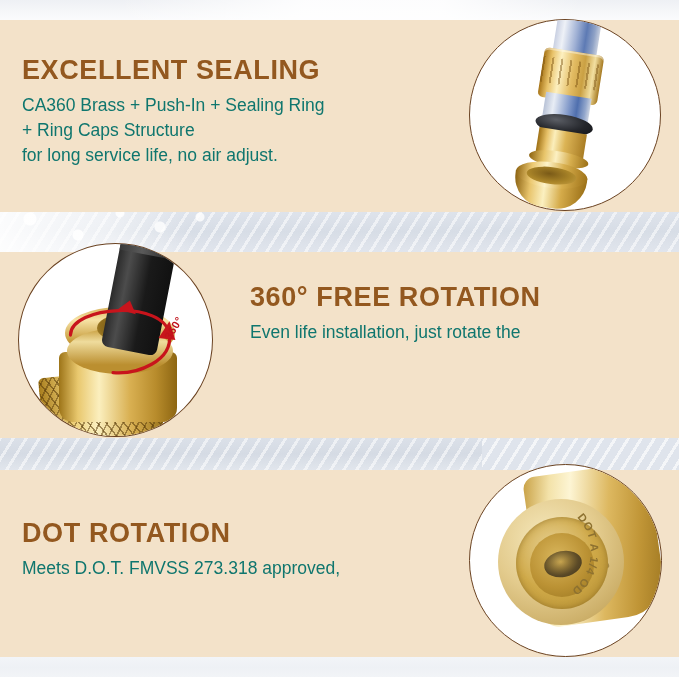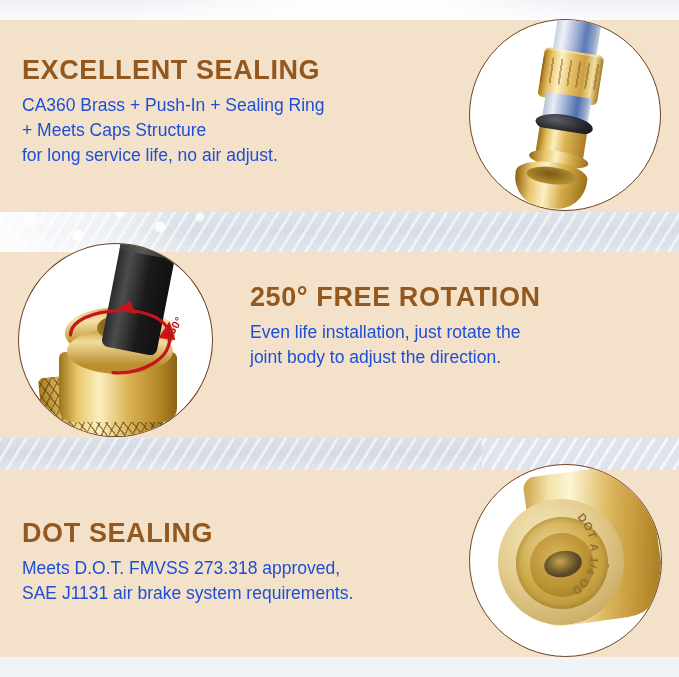--- a/index.html
+++ b/index.html
@@ -108,21 +108,21 @@
     font-size: 27px;
     font-weight: bold;
     letter-spacing: .6px;
     color: #93581f;
     margin: 0 0 9px 0;
     white-space: nowrap;
     line-height: 1.05;
   }
   .body-line {
     font-size: 17.5px;
-    color: #1d4ed8;
+    color: #0f766e;
     line-height: 1.42;
     white-space: nowrap;
   }
 
   #text-1 { left: 22px; top: 56px; }
   #text-2 { left: 250px; top: 283px; }
   #text-3 { left: 22px; top: 519px; }
 
   
   .photo {
@@ -358,21 +358,21 @@
   </div>
 
   <div class="bg-right-hatch"></div>
   <div class="bg-bottom"></div>
 
   <div class="panel" id="panel-1"></div>
 
   <div class="textblock" id="text-1">
     <div class="heading">EXCELLENT SEALING</div>
     <div class="body-line">CA360 Brass + Push-In + Sealing Ring</div>
-    <div class="body-line">+ Meets Caps Structure</div>
+    <div class="body-line">+ Ring Caps Structure</div>
     <div class="body-line">for long service life, no air adjust.</div>
   </div>
 
   <div class="photo" id="photo-sealing">
     <div class="scene">
       <div class="seal-stack">
         <div class="tube-blue"></div>
         <div class="lock-cap"></div>
         <div class="body-mid"></div>
         <div class="o-ring"></div>
@@ -383,23 +383,22 @@
         <div class="wall"></div>
         <div class="rim"></div>
         <div class="bore"></div>
       </div>
     </div>
   </div>
 
   <div class="panel" id="panel-2"></div>
 
   <div class="textblock" id="text-2">
-    <div class="heading">250° FREE ROTATION</div>
+    <div class="heading">360° FREE ROTATION</div>
     <div class="body-line">Even life installation, just rotate the</div>
-    <div class="body-line">joint body to adjust the direction.</div>
   </div>
 
   <div class="photo" id="photo-rotation">
     <div class="scene">
       <div class="rot-knurl"></div>
       <div class="rot-body"></div>
       <div class="rot-collar"></div>
       <div class="rot-collar2"></div>
       <div class="rot-hole"></div>
       <div class="rot-black"></div>
@@ -410,23 +409,22 @@
         <path d="M141 95 L152 78 L158 97 Z" fill="#c8141c"></path>
       </svg>
 
       <div class="rot-label">360°</div>
     </div>
   </div>
 
   <div class="panel" id="panel-3"></div>
 
   <div class="textblock" id="text-3">
-    <div class="heading">DOT SEALING</div>
+    <div class="heading">DOT ROTATION</div>
     <div class="body-line">Meets D.O.T. FMVSS 273.318 approved,</div>
-    <div class="body-line">SAE J1131 air brake system requirements.</div>
   </div>
 
   <div class="photo" id="photo-dot">
     <div class="scene">
       <div class="dot-barrel"></div>
       <div class="dot-face"></div>
       <div class="dot-slot" style="left:96px; top:56px; width:5px; height:20px; transform:rotate(-10deg);"></div>
       <div class="dot-slot" style="left:126px; top:92px; width:5px; height:22px; transform:rotate(74deg);"></div>
       <div class="dot-ring1"></div>
       <div class="dot-ring2"></div>

